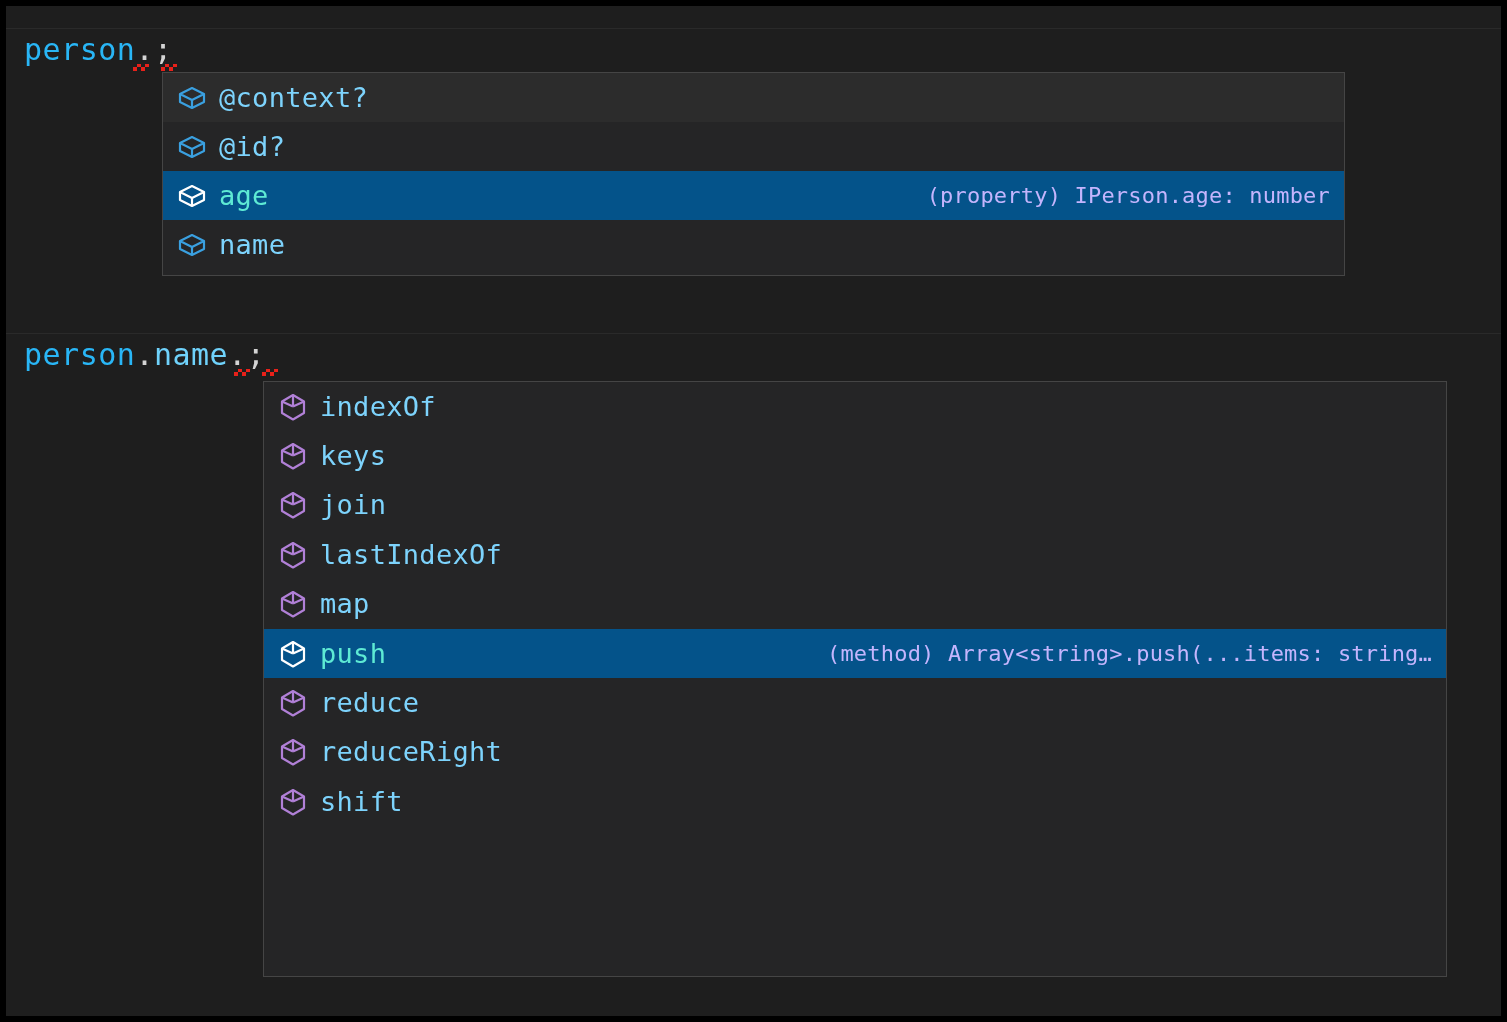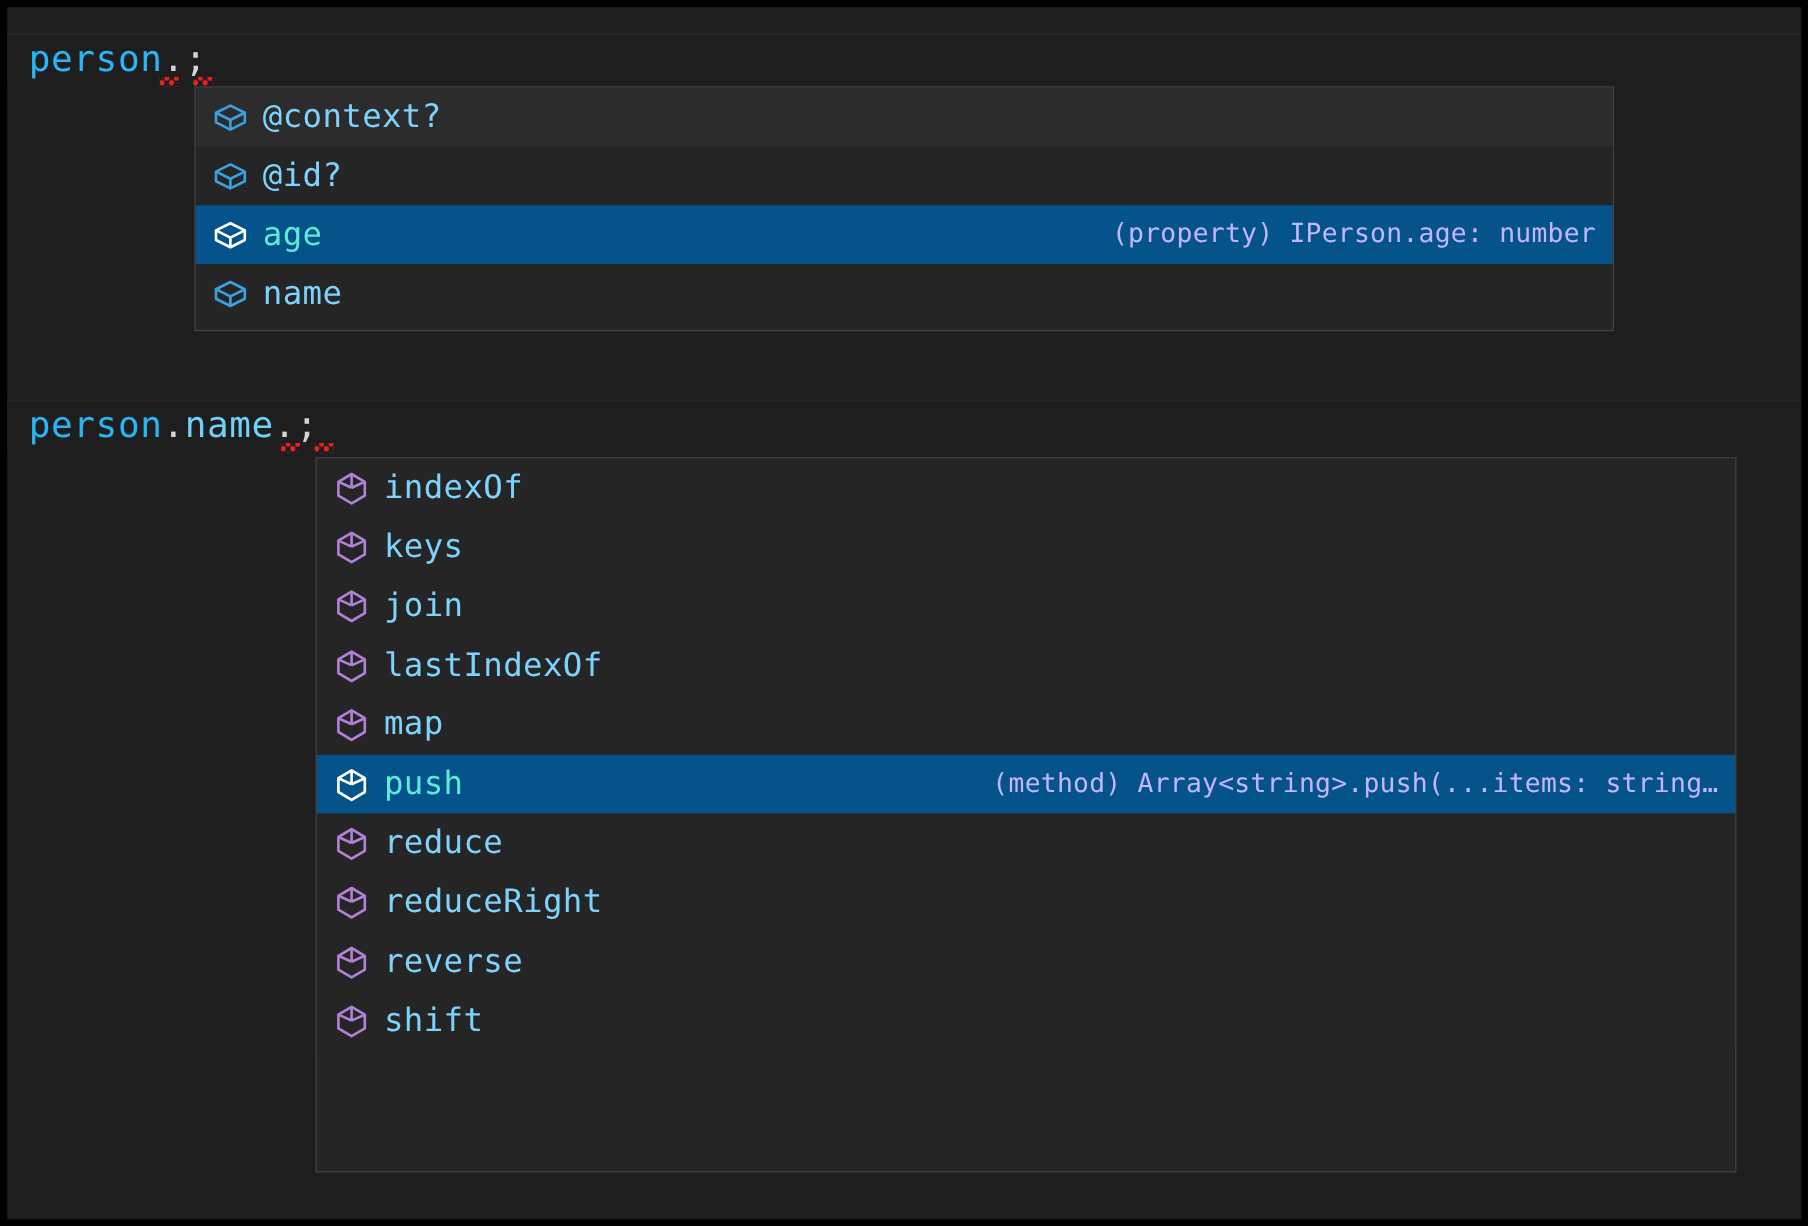--- a/index.html
+++ b/index.html
@@ -310,32 +310,20 @@
           <g fill="none" stroke="#b180d7" stroke-width="2.2" stroke-linejoin="round">
             <path d="M16 4 L27 10.5 L27 22 L16 28.5 L5 22 L5 10.5 Z"></path>
             <path d="M16 4 L16 15.5 M16 15.5 L27 10.5 M16 15.5 L5 10.5"></path>
           </g>
         </svg>
       </span>
       <span class="row-label">reduceRight</span>
       <span class="row-detail"></span>
     </div>
 
-    <div class="suggest-row">
-      <span class="row-icon">
-        <svg width="32" height="32" viewBox="0 0 32 32">
-          <g fill="none" stroke="#b180d7" stroke-width="2.2" stroke-linejoin="round">
-            <path d="M16 4 L27 10.5 L27 22 L16 28.5 L5 22 L5 10.5 Z"></path>
-            <path d="M16 4 L16 15.5 M16 15.5 L27 10.5 M16 15.5 L5 10.5"></path>
-          </g>
-        </svg>
-      </span>
-      <span class="row-label">reverse</span>
-      <span class="row-detail"></span>
-    </div>
 
     <div class="suggest-row">
       <span class="row-icon">
         <svg width="32" height="32" viewBox="0 0 32 32">
           <g fill="none" stroke="#b180d7" stroke-width="2.2" stroke-linejoin="round">
             <path d="M16 4 L27 10.5 L27 22 L16 28.5 L5 22 L5 10.5 Z"></path>
             <path d="M16 4 L16 15.5 M16 15.5 L27 10.5 M16 15.5 L5 10.5"></path>
           </g>
         </svg>
       </span>

